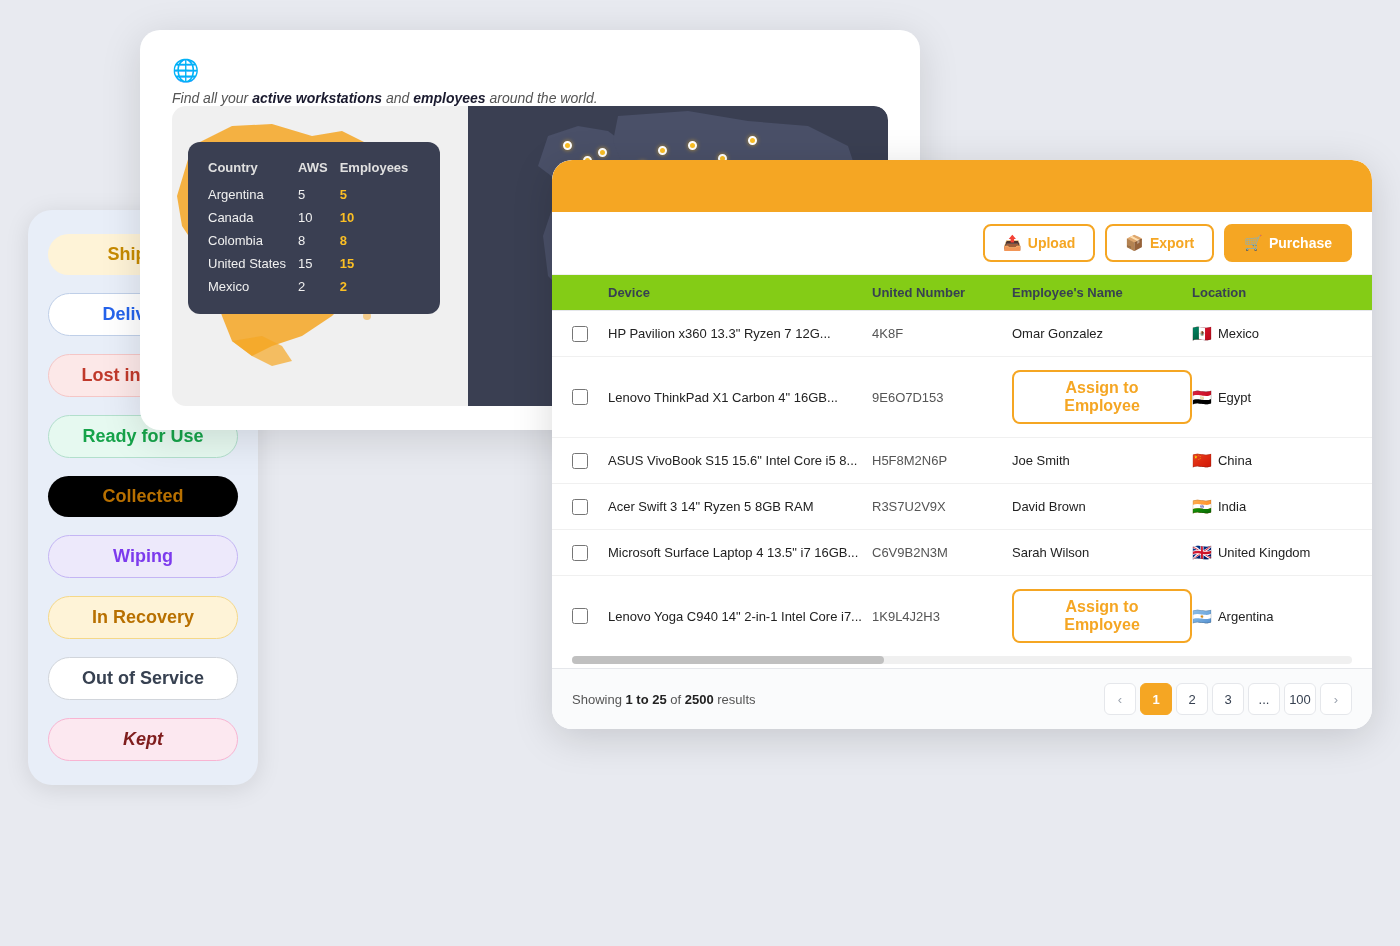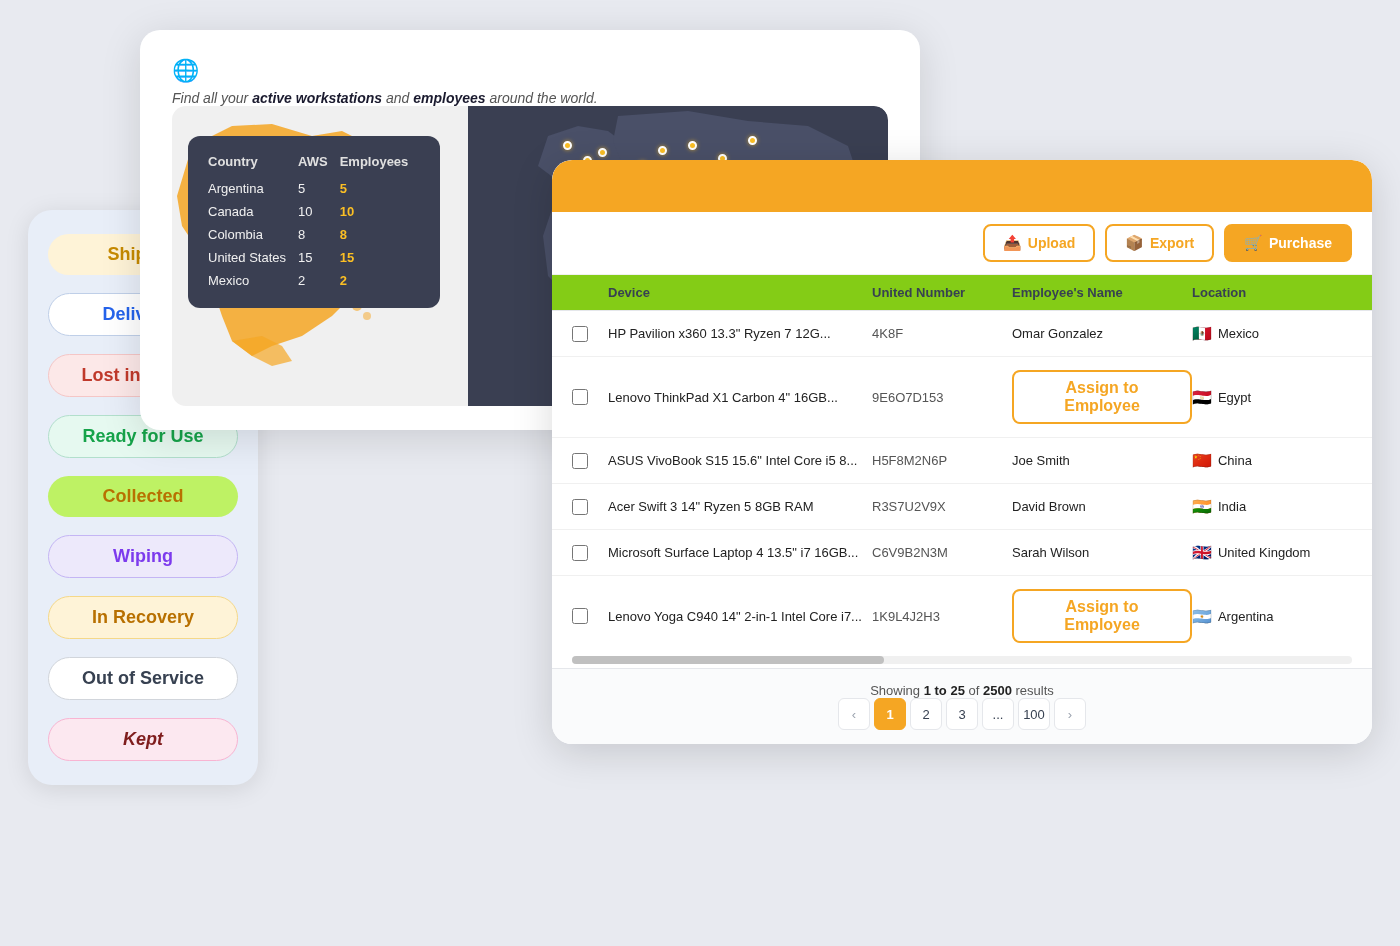--- a/index.html
+++ b/index.html
@@ -33,21 +33,21 @@
       border-radius: 50px;
       font-size: 18px;
       font-weight: 600;
       width: 100%;
       text-align: center;
     }
     .badge-shipped    { background: #fef3d7; color: #c68a00; }
     .badge-delivered  { background: #fff; color: #2563eb; border: 1.5px solid #bfcfe8; }
     .badge-lost       { background: #fce8e8; color: #c0392b; border: 1.5px solid #f5c6c6; }
     .badge-ready      { background: #e6f9f0; color: #16a34a; border: 1.5px solid #b2dfcc; }
-    .badge-collected  { background: #bef264; color: #b87000; }
+    .badge-collected  { background: #000000; color: #b87000; }
     .badge-wiping     { background: #ede9fb; color: #7c3aed; border: 1.5px solid #c4b5f4; }
     .badge-inrecovery { background: #fef3d7; color: #b87000; border: 1.5px solid #f5d888; }
     .badge-outofservice { background: #fff; color: #374151; border: 1.5px solid #d1d5db; }
     .badge-kept       { background: #fce8f0; color: #7f1d1d; border: 1.5px solid #f8b4d2; font-style: italic; }
 
     
     .global-card {
       position: absolute;
       left: 140px;
       top: 30px;
@@ -83,21 +83,21 @@
       height: 300px;
       border-radius: 14px;
       overflow: hidden;
       background: #f0f0f0;
     }
 
     
     .country-table {
       position: absolute;
       left: 16px;
-      top: 30px;
+      top: 36px;
       background: #3a3f52;
       border-radius: 12px;
       padding: 16px 20px;
       color: #fff;
       font-size: 13px;
       min-width: 220px;
       z-index: 5;
     }
     .country-table table {
       border-collapse: collapse;
@@ -202,21 +202,20 @@
       cursor: pointer;
     }
 
     .table-footer {
       display: flex;
       align-items: center;
       justify-content: space-between;
       padding: 14px 20px;
       border-top: 1px solid #e5e7eb;
       background: #fafbfc;
-      flex-direction: column;
     }
     .showing-text { font-size: 13px; color: #555; }
     .showing-text strong { color: #222; font-weight: 700; }
     .pagination {
       display: flex;
       align-items: center;
       gap: 4px;
     }
     .page-btn {
       min-width: 32px; height: 32px;

